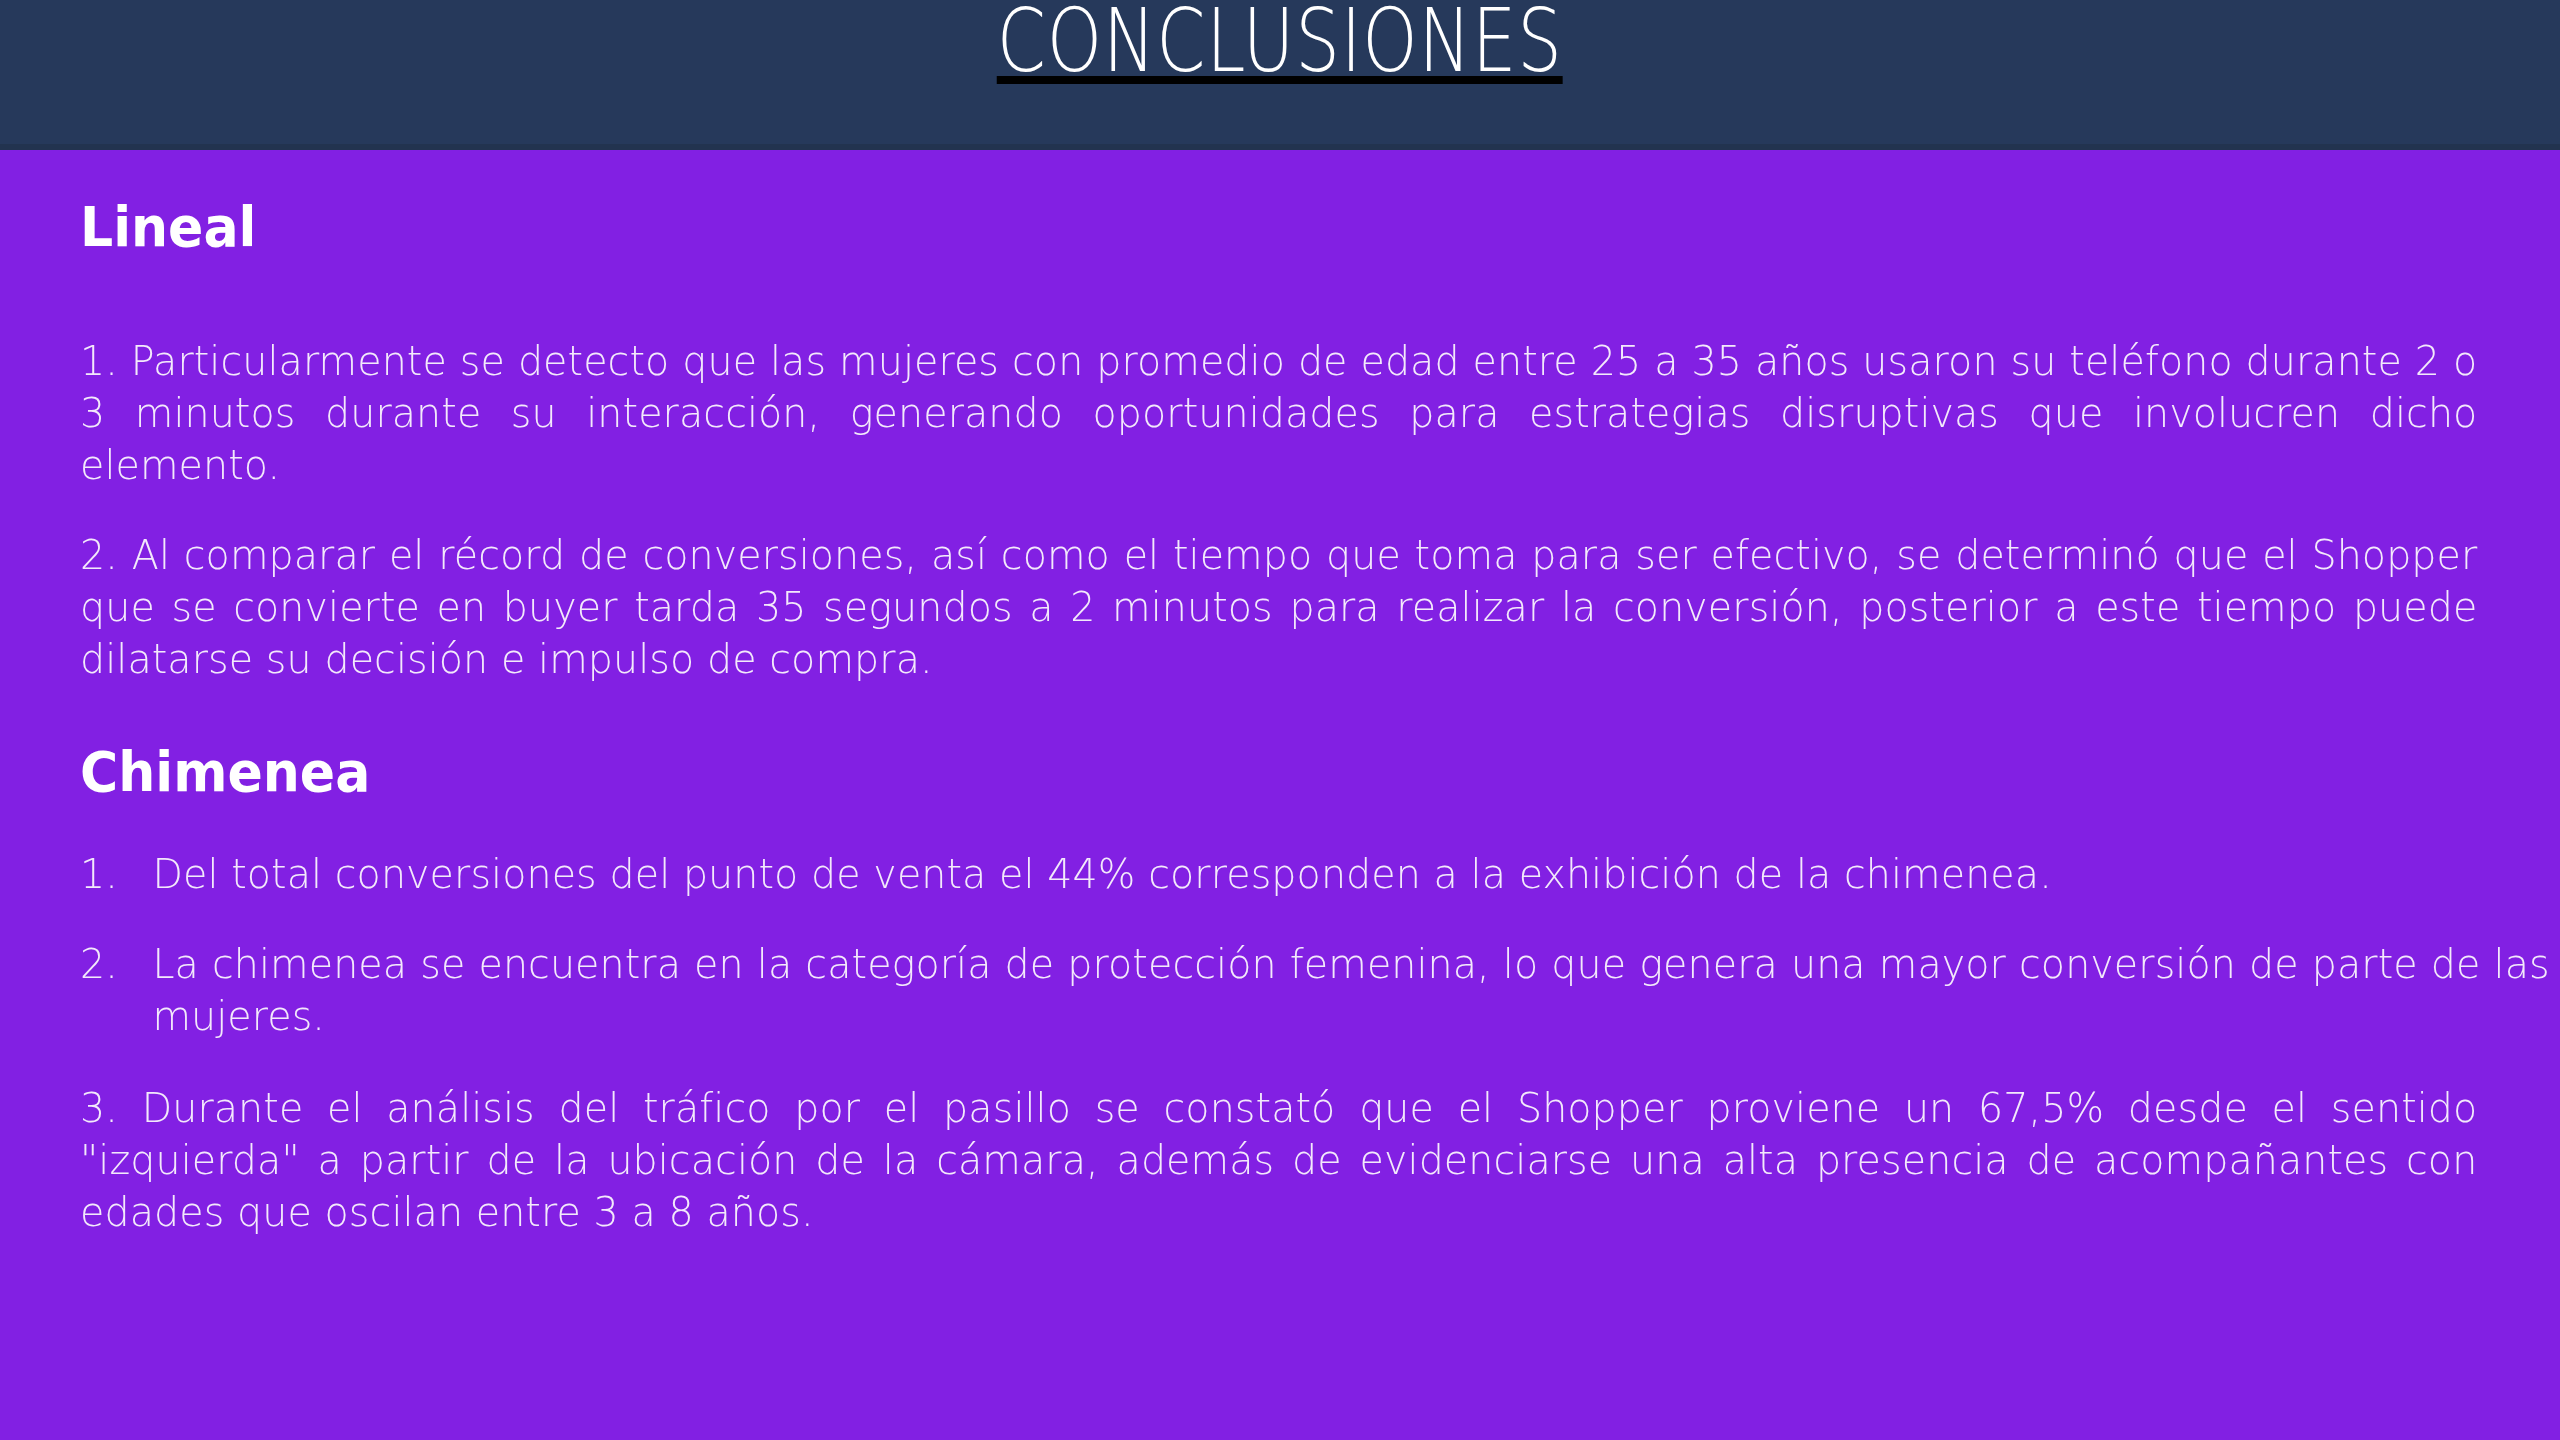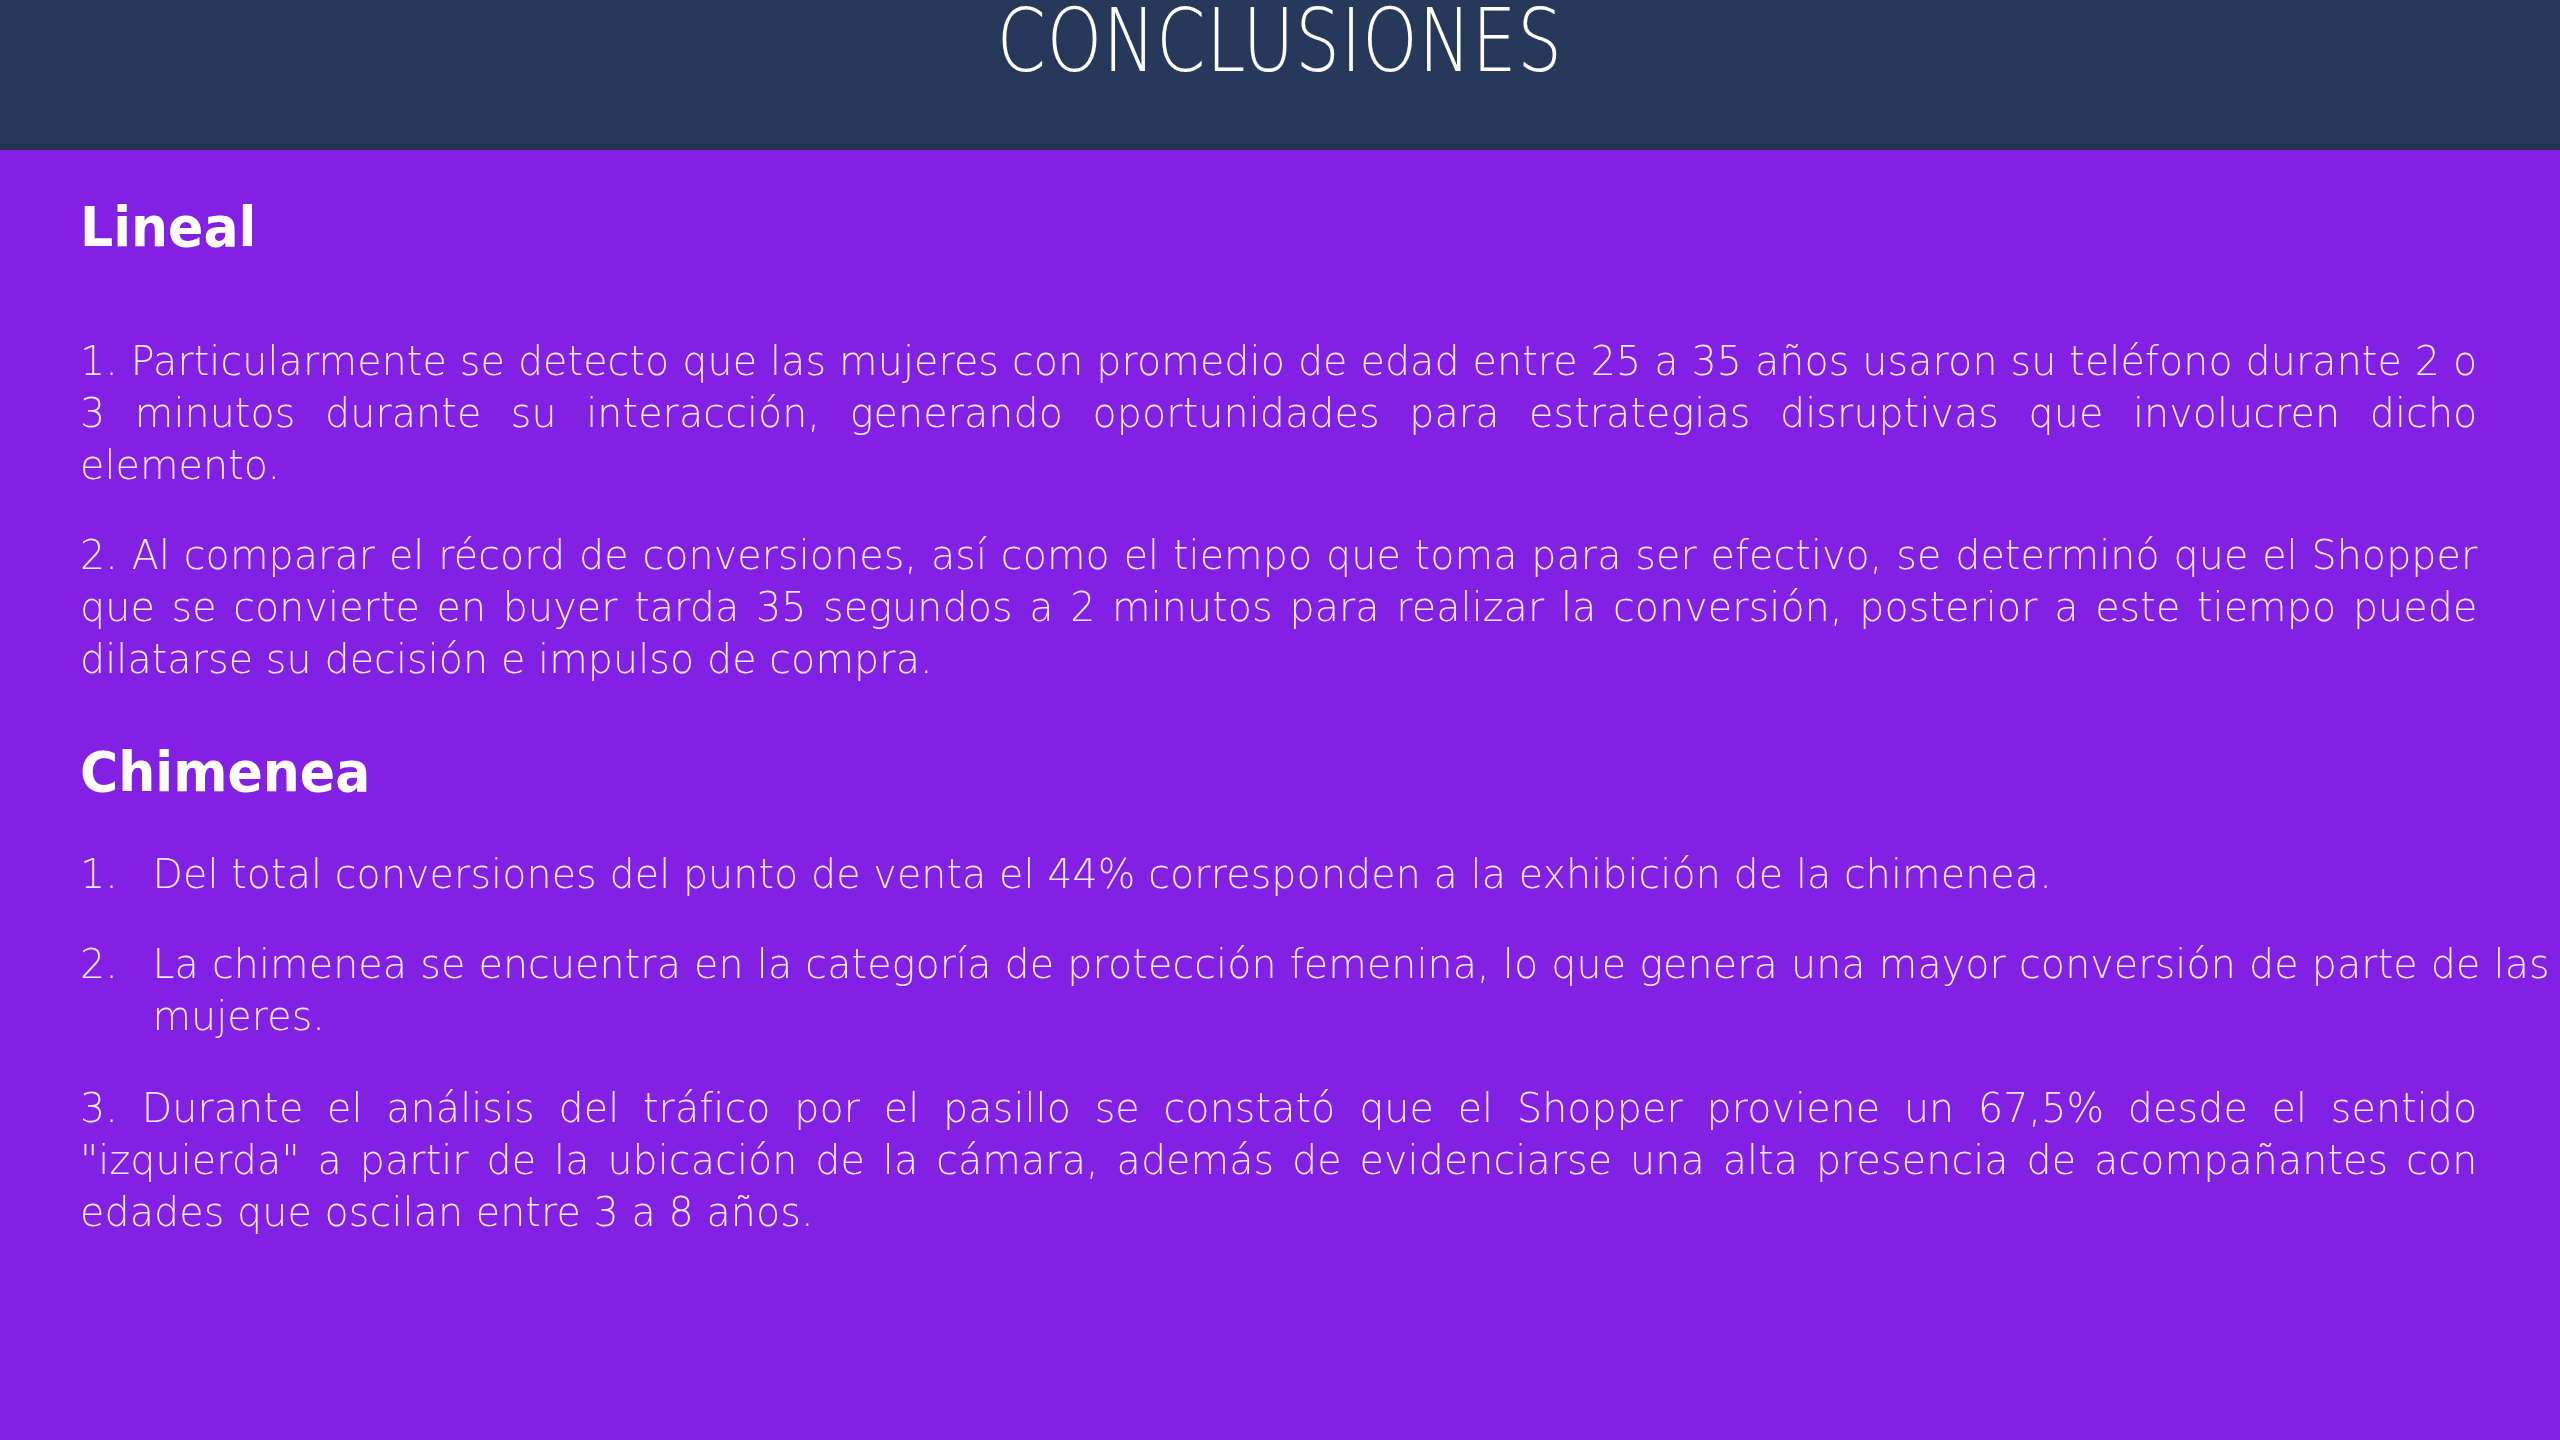--- a/index.html
+++ b/index.html
@@ -29,20 +29,21 @@
     left: 0;
     top: 0;
     width: 2560px;
     height: 150px;
     background: #26395b;
     box-sizing: border-box;
     border-bottom: 6px solid #22334f;
     display: flex;
     align-items: center;
     justify-content: center;
+    text-decoration: underline;
   }
   .slide-title {
     color: #ffffff;
     font-family: "DejaVu Sans", sans-serif;
     font-size: 88px;
     font-weight: 300;
     letter-spacing: 1px;
     line-height: 1;
     transform: scaleX(0.80);
     transform-origin: center center;

